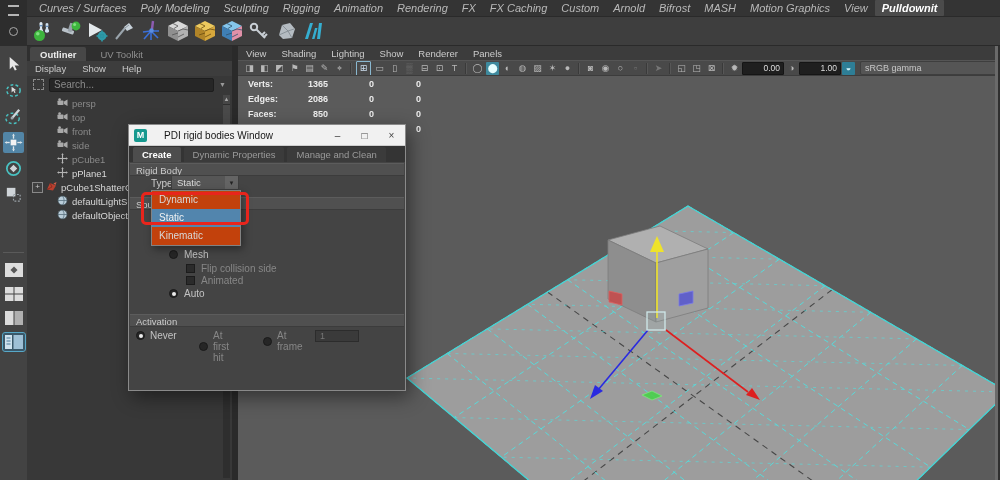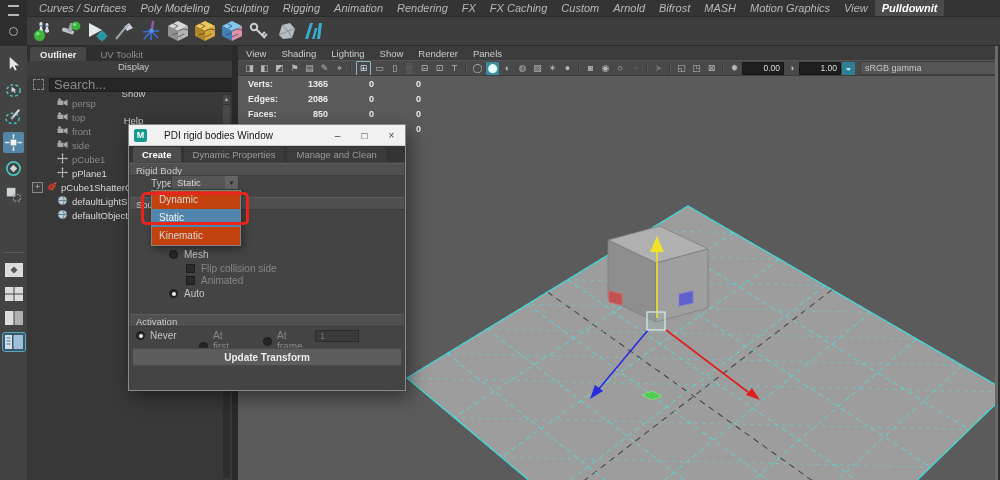--- a/index.html
+++ b/index.html
@@ -28,26 +28,26 @@
   .tool.active{background:#5285a6;}
   .tool-sep{width:21px;height:1px;background:#5a5a5a;margin:42px 0 8px 0;}
   .layout-btn{width:22px;height:18px;margin-bottom:6px;display:flex;align-items:center;justify-content:center;border-radius:2px;}
   .layout-btn svg{width:20px;height:16px;}
   .layout-btn.active{outline:1.5px solid #57a8c8;background:#3a586a;}
   
   #outliner{position:absolute;left:27px;top:46px;width:205px;height:434px;background:#383838;z-index:2;overflow:hidden;}
   #outl-tabs{height:15px;background:#2f2f2f;display:flex;align-items:flex-end;padding-left:3px;gap:4px;}
   .outl-tab{font-size:9.5px;color:#8f8f8f;padding:2px 10px 1px 10px;}
   .outl-tab.active{background:#474747;color:#ececec;font-weight:bold;border-radius:2px 2px 0 0;}
-  #outl-menus{height:15px;display:flex;align-items:center;padding-left:8px;gap:16px;background:#3d3d3d;flex-direction:column;}
+  #outl-menus{height:15px;display:flex;align-items:center;padding-left:8px;gap:16px;background:#3d3d3d;}
   .outl-menu{font-size:9.5px;color:#c9c9c9;}
   #outl-search{height:17px;display:flex;align-items:center;padding:0 6px;gap:5px;background:#383838;}
   .sel-box-icon{width:9px;height:9px;border:1px dashed #8a8a8a;flex:none;}
   #search-input{flex:1;height:12px;background:#262626;border:1px solid #1d1d1d;border-radius:2px;
-                color:#bbb;font-size:13px;padding:0 4px;outline:none;font-family:inherit;}
+                color:#bbb;font-size:10px;padding:0 4px;outline:none;font-family:inherit;}
   #search-input::placeholder{color:#8a8a8a;}
   .search-caret{font-size:7px;color:#999;}
   #outl-tree{position:relative;padding-top:3px;}
   .outl-row{height:14px;display:flex;align-items:center;font-size:9.5px;color:#d8d8d8;white-space:nowrap;}
   .outl-row .lbl{margin-left:4px;}
   .outl-row.dim .lbl{color:#8a8a8a;}
   .outl-row svg{flex:none;}
   .expander{width:9px;height:9px;border:1px solid #888;color:#ccc;font-size:8px;line-height:7px;text-align:center;
             margin-right:3px;background:#3f3f3f;flex:none;}
   #outl-scroll{position:absolute;right:2px;top:49px;bottom:2px;width:7px;background:#2e2e2e;}
@@ -613,21 +613,20 @@
         <div style="display: flex; align-items: center; gap: 5px; position: absolute; left: 63px; top: 0px;">
           <div class="radio"></div>
           <div class="ctl-lbl dim">At first hit</div>
         </div>
         <div style="display: flex; align-items: center; gap: 5px; position: absolute; left: 127px; top: 0px;">
           <div class="radio"></div>
           <div class="ctl-lbl dim">At frame</div>
         </div>
       </div>
     <input id="frame-field" value="1" style="">
-    <div id="update-btn">Update Transform</div>
 
     <div id="type-list">
         <div class="type-opt">Dynamic</div>
         <div class="type-opt selected">Static</div>
         <div class="type-opt">Kinematic</div>
       </div>
     <div id="red-annotation"></div>
   </div>
 
 </div>

